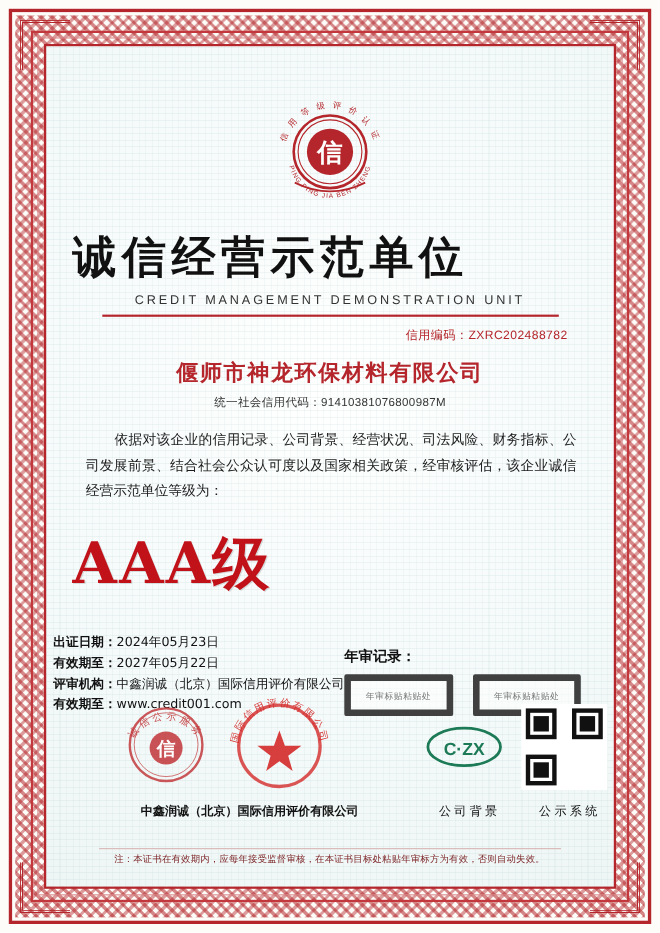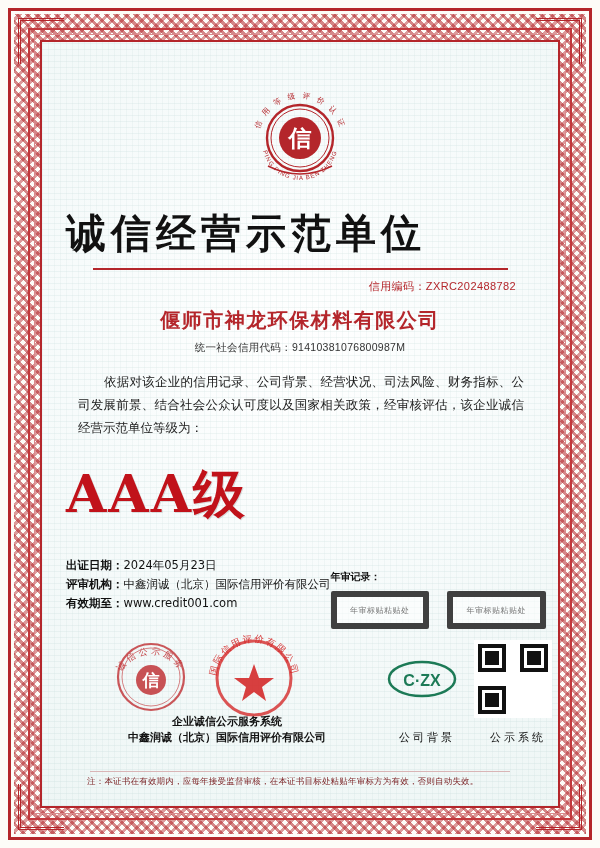--- a/index.html
+++ b/index.html
@@ -169,38 +169,38 @@
     color: #c1121a;
     letter-spacing: 2px;
     font-family: "DejaVu Serif", "Liberation Serif", serif;
     text-shadow: 1px 1px 0 rgba(0,0,0,.12);
   }
 
   
   .mid-block {
     margin-top: 26px;
     display: flex;
-    justify-content: space-between;
+    justify-content: flex-end;
     align-items: flex-start;
   }
   .info-list {
     font-size: 11.5px;
     line-height: 19px;
     color: #111;
     font-family: "DejaVu Sans", "Liberation Sans", sans-serif;
   }
   .info-row { white-space: nowrap; }
   .info-label { font-weight: bold; }
   .review {
     width: 215px;
     margin-right: 6px;
     margin-top: 14px;
   }
   .review-title {
-    font-size: 10px;
+    font-size: 13px;
     font-weight: bold;
     color: #111;
     margin-bottom: 7px;
     font-family: "DejaVu Sans", "Liberation Sans", sans-serif;
   }
   .stamp-boxes {
     display: flex;
     gap: 18px;
   }
   .stamp-box {
@@ -273,21 +273,21 @@
   .qr-eye.e2 { right: 2px; top: 2px; }
   .qr-eye.e3 { left: 2px; bottom: 2px; }
 
   .footnote {
     position: absolute;
     left: 43px;
     right: 44px;
     bottom: 16px;
     font-size: 8.5px;
     color: #7a1f22;
-    text-align: left;
+    text-align: center;
     letter-spacing: .2px;
     font-family: "DejaVu Sans", "Liberation Sans", sans-serif;
   }
   .footnote-rule {
     position: absolute;
     left: 46px; right: 46px; bottom: 32px;
     height: 1px;
     background: #d9b5b6;
   }
 </style>
@@ -327,35 +327,39 @@
           </text>
           <text font-size="6" fill="#b4262b" font-family="Liberation Sans, sans-serif" letter-spacing="1">
             <textPath href="#arcBot" startOffset="50%" text-anchor="middle">PING PING JIA BEN ZHENG</textPath>
           </text>
           <path d="M 24,86 Q 56,102 88,86" fill="none" stroke="#b4262b" stroke-width="1.6"></path>
         </svg>
       </div>
     </div>
 
     <div class="title-cn">诚信经营示范单位</div>
+    <div class="title-en">CREDIT MANAGEMENT DEMONSTRATION UNIT</div>
     <div class="title-rule"></div>
 
     <div class="code-line">信用编码：ZXRC202488782</div>
 
     <div class="company">偃师市神龙环保材料有限公司</div>
     <div class="uscc">统一社会信用代码：91410381076800987M</div>
 
     <div class="body-text">依据对该企业的信用记录、公司背景、经营状况、司法风险、财务指标、公司发展前景、结合社会公众认可度以及国家相关政策，经审核评估，该企业诚信经营示范单位等级为：</div>
 
     <div class="grade">AAA级</div>
 
     <div class="mid-block">
       <div class="info-list">
         <div class="info-row">
           <span class="info-label">出证日期：</span><span>2024年05月23日</span>
+        </div>
+        <div class="info-row">
+          <span class="info-label">有效期至：</span><span>2027年05月22日</span>
         </div>
         <div class="info-row">
           <span class="info-label">评审机构：</span><span>中鑫润诚（北京）国际信用评价有限公司</span>
         </div>
         <div class="info-row">
           <span class="info-label">有效期至：</span><span>www.credit001.com</span>
         </div>
       </div>
 
       <div class="review">
@@ -411,21 +415,20 @@
             </span>
           <span class="qr-eye e2">
               <i></i>
             </span>
           <span class="qr-eye e3">
               <i></i>
             </span>
         </div>
       </div>
 
-      <div class="seal-caption cap-left1">企业诚信公示服务系统</div>
       <div class="seal-caption cap-left2">中鑫润诚（北京）国际信用评价有限公司</div>
       <div class="seal-caption cap-mutual">公司背景</div>
       <div class="seal-caption cap-public">公示系统</div>
     </div>
 
     <div class="footnote-rule"></div>
     <div class="footnote">注：本证书在有效期内，应每年接受监督审核，在本证书目标处粘贴年审标方为有效，否则自动失效。</div>
 
   </div>
 </div>

